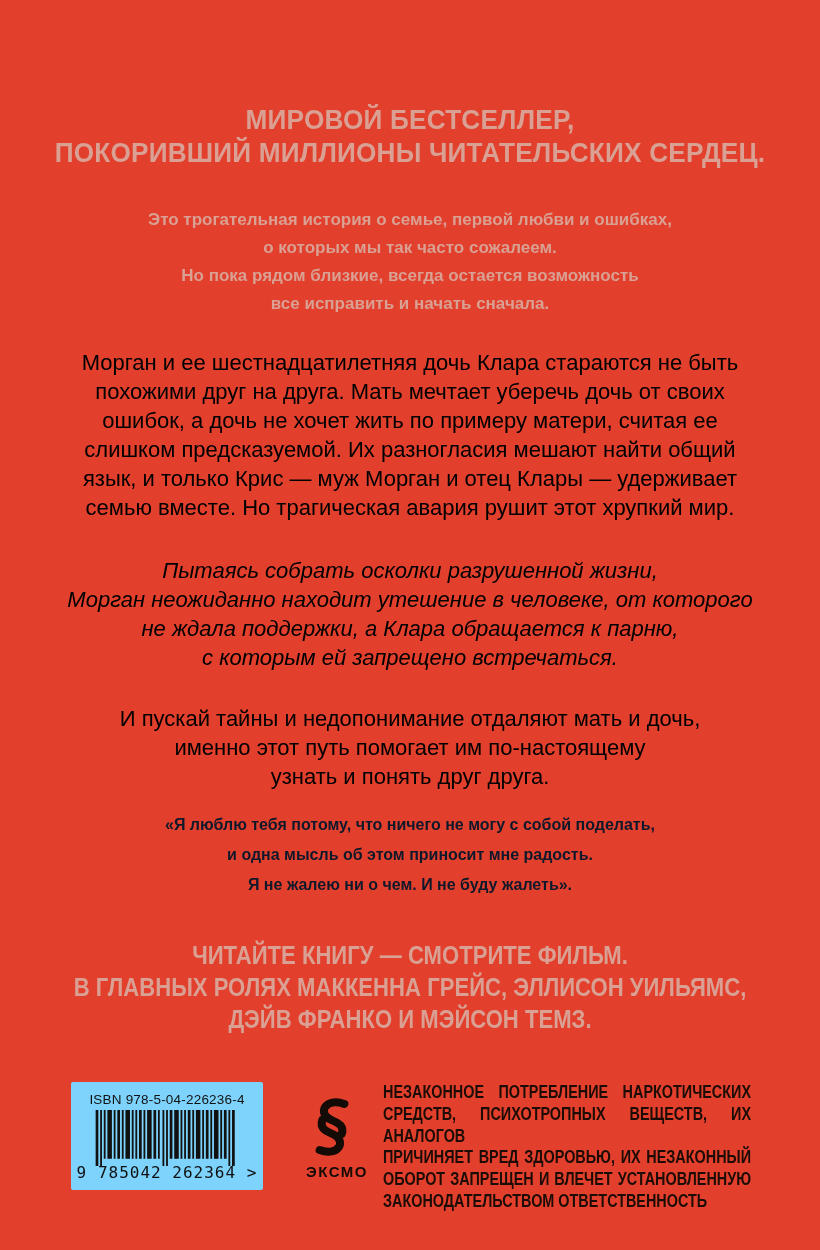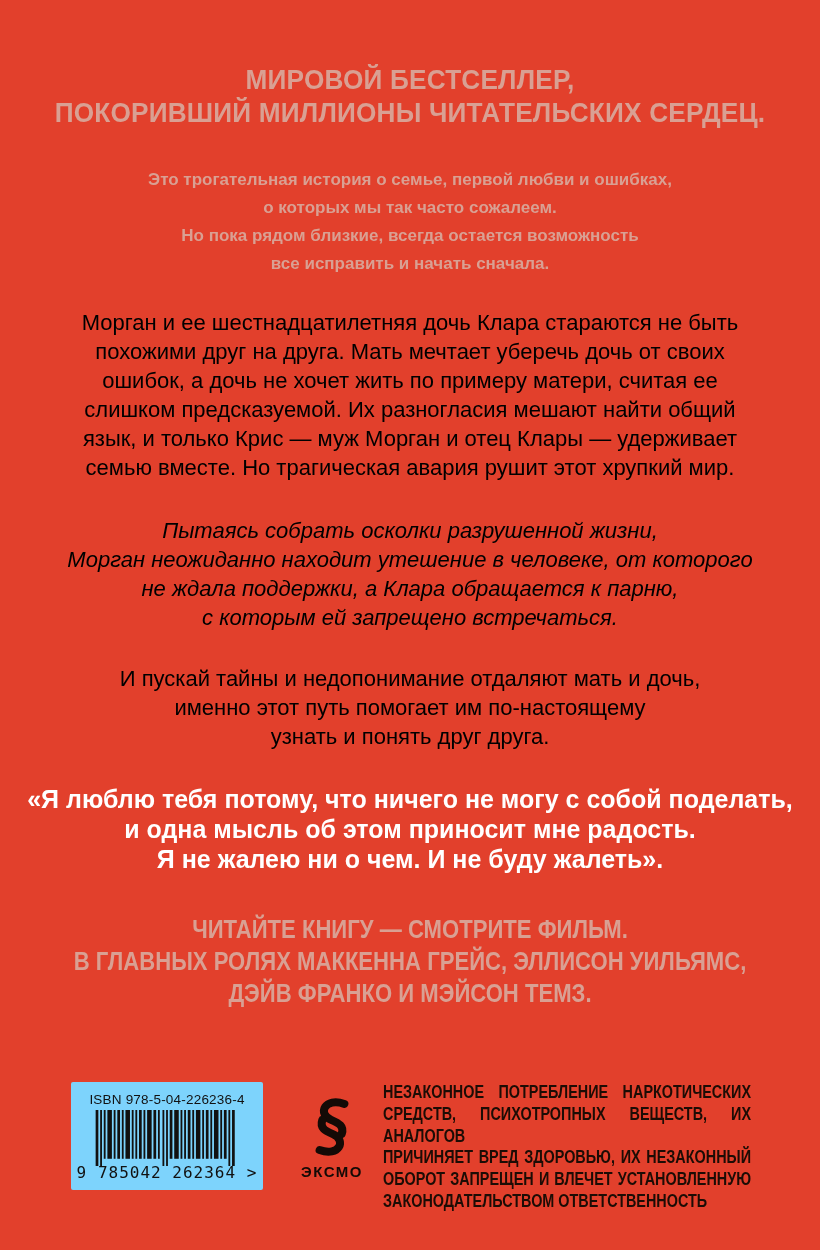--- a/index.html
+++ b/index.html
@@ -6,21 +6,21 @@
   html, body { width: 820px; height: 1250px; overflow: hidden; }
   body {
     background: #e2402c;
     font-family: "Liberation Sans", sans-serif;
     color: #2a0e07;
   }
   .cover {
     position: relative;
     width: 820px;
     height: 1250px;
-    padding-top: 64px;
+    padding-top: 104px;
   }
   .lines { white-space: pre-line; text-align: center; }
 
   .tagline {
     color: #d9a093;
     font-weight: bold;
     font-size: 27px;
     line-height: 33px;
     letter-spacing: 0.2px;
     transform: scaleX(0.97);
@@ -35,24 +35,24 @@
   }
   .body-par {
     color: #000000;
     font-size: 22px;
     line-height: 29px;
   }
   .synopsis   { margin-top: 30px; }
   .healing    { margin-top: 34px; font-style: italic; }
   .resolution { margin-top: 32px; }
   .quote {
-    margin-top: 33px;
-    color: #ffffff;
-    font-weight: bold;
-    font-size: 25px;
+    margin-top: 19px;
+    color: #0f172a;
+    font-weight: bold;
+    font-size: 16px;
     line-height: 30px;
   }
   .movie {
     margin-top: 39px;
     color: #d9a093;
     font-weight: bold;
     font-size: 26px;
     line-height: 32px;
     transform: scaleX(0.85);
     transform-origin: 50% 0;
@@ -92,20 +92,21 @@
     width: 72px;
     text-align: center;
     color: #140a06;
   }
   .publisher svg { display: block; margin: 0 auto; }
   .publisher-name {
     margin-top: 5px;
     font-weight: bold;
     font-size: 15px;
     letter-spacing: 1.5px;
+    text-align: right;
   }
 
   .legal {
     position: absolute;
     left: 383px; top: 0;
     width: 460px;
     transform: scaleX(0.8);
     transform-origin: 0 0;
     color: #1c0c05;
     font-weight: bold;

